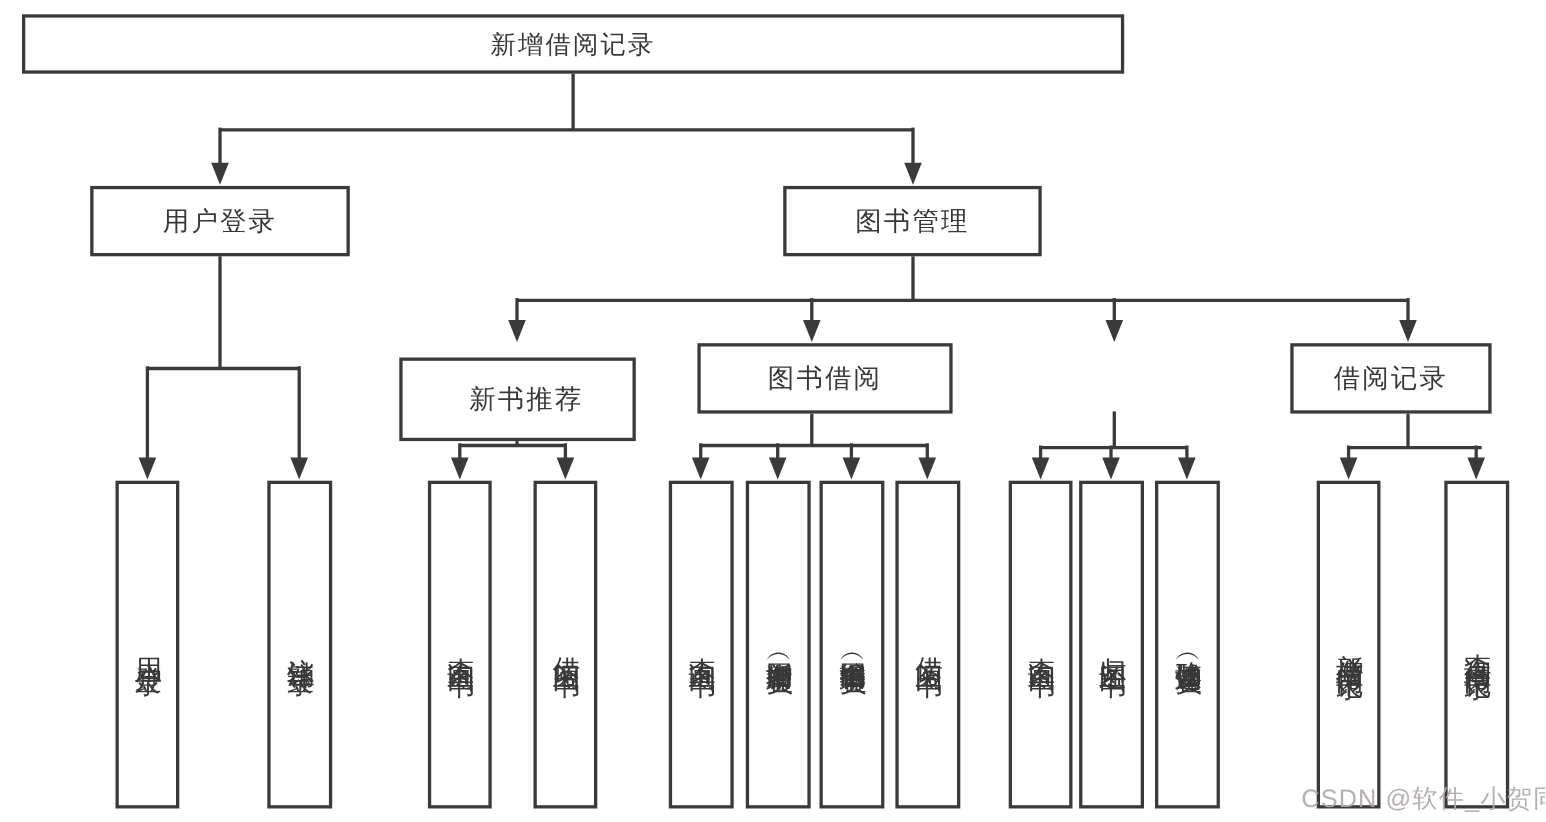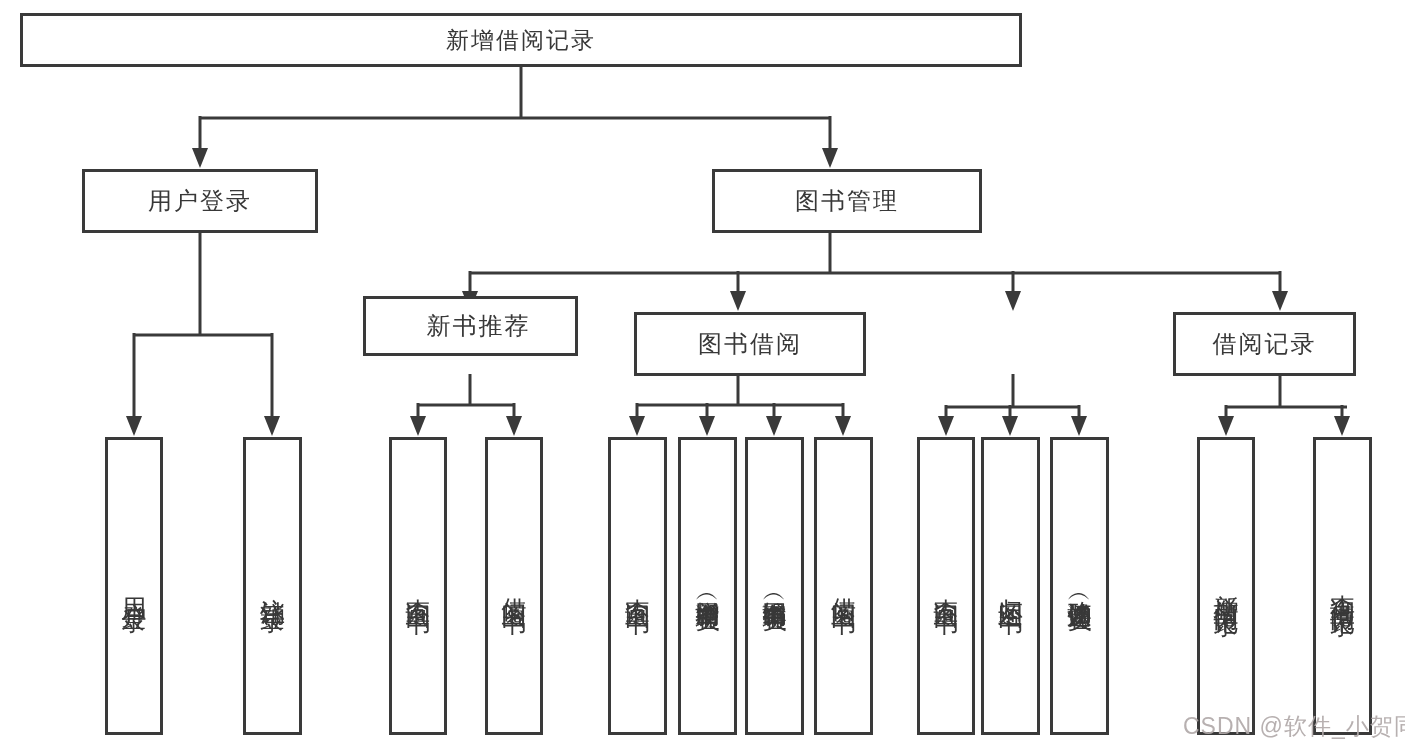--- a/index.html
+++ b/index.html
@@ -98,25 +98,25 @@
     </g>
   </svg>
 
   <div class="node root" style="left:20px;top:13px;width:1002px;height:54px;">
     <span class="h-label">新增借阅记录</span>
   </div>
 
   <div class="node" style="left:82px;top:169px;width:236px;height:64px;">
     <span class="h-label">用户登录</span>
   </div>
-  <div class="node" style="left:712px;top:169px;width:270px;height:64px;align-items:center;">
+  <div class="node" style="left:712px;top:169px;width:235px;height:64px;align-items:center;">
     <span class="h-label">图书管理</span>
   </div>
 
-  <div class="node" style="left:363px;top:296px;width:215px;height:60px;padding-left:16px;">
+  <div class="node" style="left:363px;top:325px;width:215px;height:76px;padding-left:16px;">
     <span class="h-label">新书推荐</span>
   </div>
   <div class="node" style="left:634px;top:312px;width:232px;height:64px;">
     <span class="h-label">图书借阅</span>
   </div>
   <div class="node" style="left:1173px;top:312px;width:183px;height:64px;">
     <span class="h-label">借阅记录</span>
   </div>
 
   <div class="node" style="left:105px;top:437px;width:58px;height:298px;">

